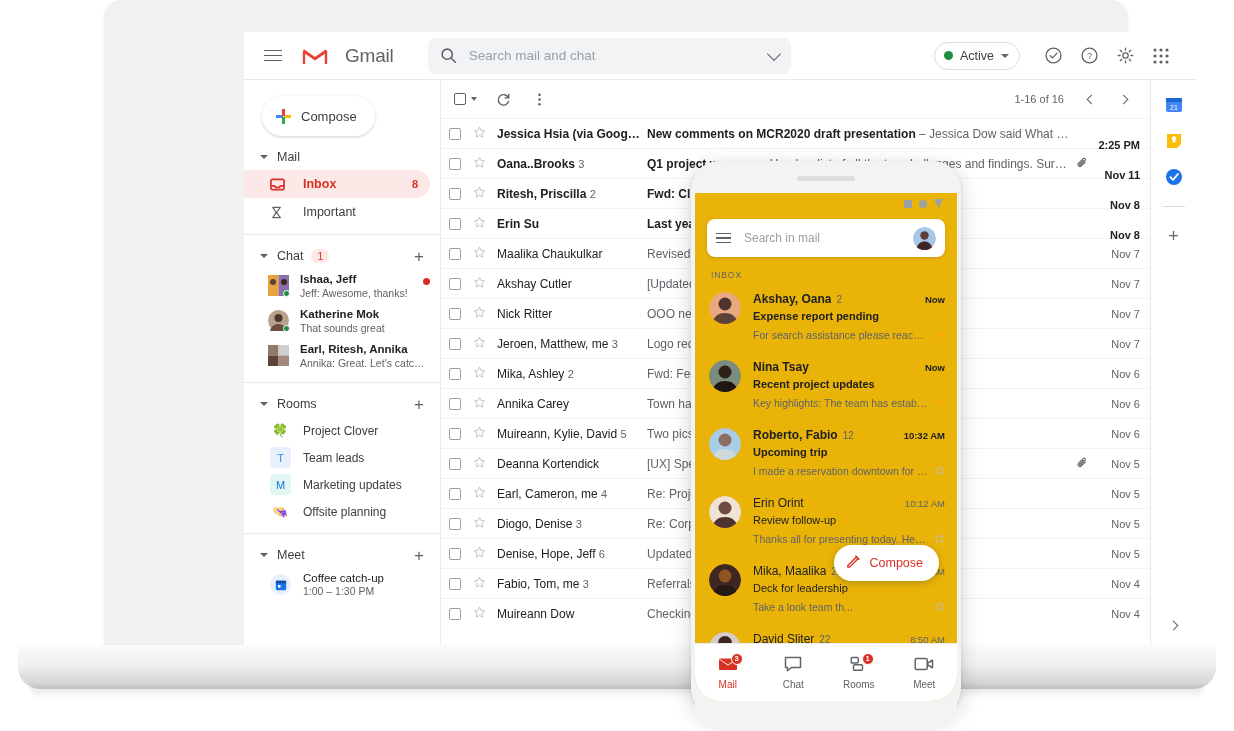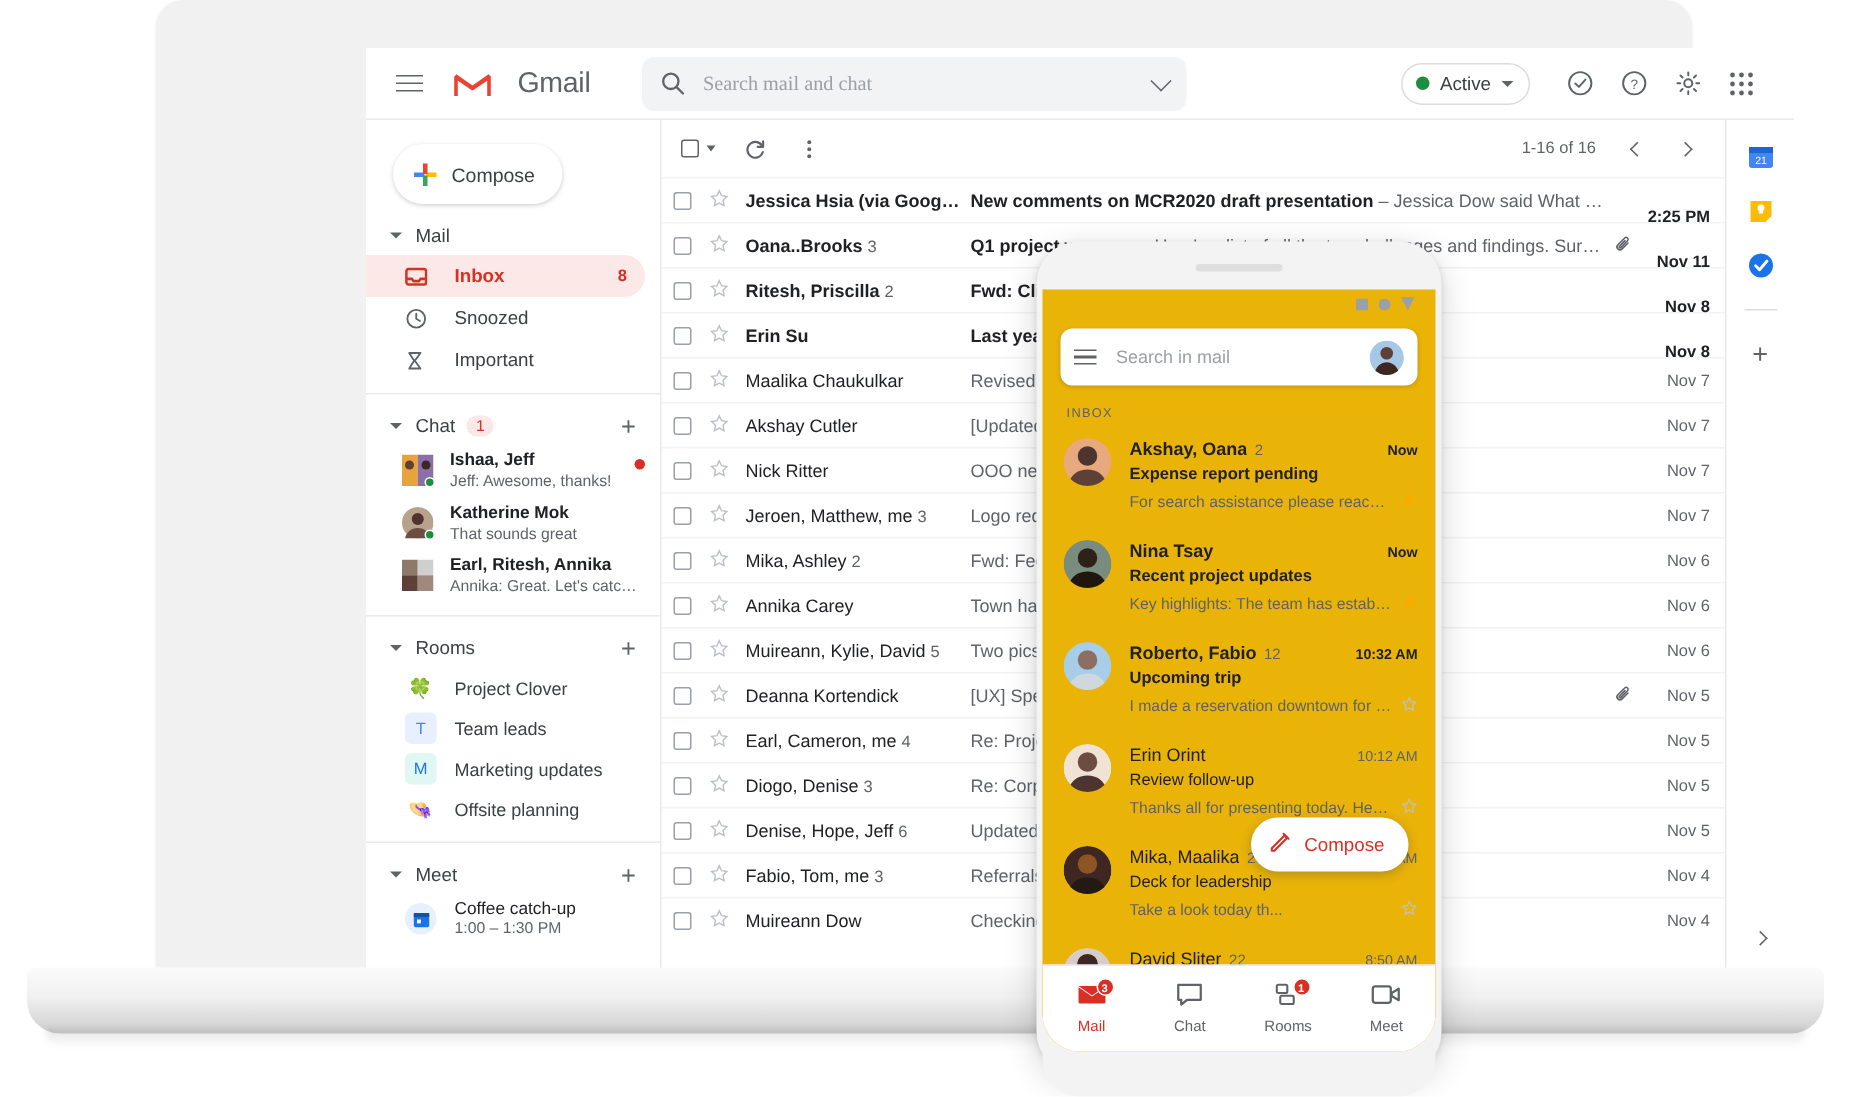--- a/index.html
+++ b/index.html
@@ -57,21 +57,21 @@
   #gmail-logo { display:flex; align-items:center; margin-left: 20px; }
   #gmail-wordmark { font-size: 19px; color:#5f6368; margin-left: 17px; letter-spacing:-0.2px;}
   #search-bar {
     margin-left: 34px;
     width: 363px; height: 36px;
     background: #f1f3f4; border-radius: 8px;
     display:flex; align-items:center; padding: 0 12px;
     cursor: text;
   }
   #search-bar .sicon { margin-right: 12px; display:flex; }
-  #search-input-text { flex:1; font-size:13.5px; color:#9aa0a6;font-family:Liberation Serif, serif; }
+  #search-input-text { flex:1; font-size:13.5px; color:#9aa0a6; }
   .chev-down { width:10px; height:10px; border-right:1.5px solid #5f6368; border-bottom:1.5px solid #5f6368; transform: rotate(45deg); margin-bottom:4px;}
   #header-right { margin-left: auto; display:flex; align-items:center; padding-right: 18px; gap: 2px;}
   #active-chip {
     display:flex; align-items:center; gap:7px;
     border:1px solid #dadce0; border-radius:16px;
     height:28px; padding: 0 10px 0 9px; margin-right:14px;
     font-size:12.5px; color:#3c4043; cursor:pointer;
   }
   #active-dot { width:9px;height:9px;border-radius:50%;background:#1e8e3e;}
   .caret-sm { width:0;height:0;border-left:4px solid transparent;border-right:4px solid transparent;border-top:4px solid #5f6368;}
@@ -318,29 +318,20 @@
               <rect x="1" y="2.5" width="14" height="11" rx="1.6" fill="none" stroke="#d93025" stroke-width="1.8"></rect>
               <path d="M1 9.5h4l1 1.6h4l1-1.6h4" fill="none" stroke="#d93025" stroke-width="1.8" stroke-linejoin="round"></path>
             </svg>
         </span>
         <span>Inbox</span>
         <span class="nav-count">8</span>
       </div>
       <div class="nav-item">
         <span class="nicon">
           <svg width="15" height="15" viewBox="0 0 16 16">
-              <circle cx="8" cy="8" r="6.3" fill="none" stroke="#5f6368" stroke-width="1.3"></circle>
-              <path d="M8 4.4V8l2.6 1.6" fill="none" stroke="#5f6368" stroke-width="1.3" stroke-linecap="round"></path>
-            </svg>
-        </span>
-        <span>Snoozed</span>
-      </div>
-      <div class="nav-item">
-        <span class="nicon">
-          <svg width="15" height="15" viewBox="0 0 16 16">
               <path d="M3 2.5h8l-4 5.5 4 5.5H3l3.5-5.5z" fill="none" stroke="#5f6368" stroke-width="1.3" stroke-linejoin="round"></path>
             </svg>
         </span>
         <span>Important</span>
       </div>
 
       <div class="sidebar-divider"></div>
 
       <div class="sec-header">
         <span class="sec-caret"></span>
@@ -790,21 +781,21 @@
           <span class="ph-av"><svg width="32" height="32" viewBox="0 0 32 32">
               <circle cx="16" cy="16" r="16" fill="#3e2723"></circle>
               <circle cx="16" cy="12" r="6.5" fill="#8d5524"></circle>
               <path d="M3 32c1.5-8 7-11 13-11s11.5 3 13 11z" fill="#241a14"></path>
             </svg></span>
           <span class="ph-body"><span class="ph-line1">
               <span class="ph-name">Mika, Maalika</span>
               <span class="ph-num">2</span>
               <span class="ph-time">9:18 AM</span>
             </span><span class="ph-subj">Deck for leadership</span><span class="ph-line3">
-              <span class="ph-snip">Take a look today th...</span>
+              <span class="ph-snip">Take a look team th...</span>
               <span class="ph-star"><svg width="11" height="11" viewBox="0 0 16 16">
                   <path d="M8 1.5l1.9 4 4.4.6-3.2 3.1.8 4.4L8 11.5 4.1 13.6l.8-4.4L1.7 6.1l4.4-.6z" fill="none" stroke="#bdc1c6" stroke-width="1.2"></path>
                 </svg></span>
             </span></span>
         </div>
         <div class="ph-row">
           <span class="ph-av"><svg width="32" height="32" viewBox="0 0 32 32">
               <circle cx="16" cy="16" r="16" fill="#d7ccc8"></circle>
               <circle cx="16" cy="11" r="7" fill="#3e2723"></circle>
               <path d="M3 32c1.5-8 7-11 13-11s11.5 3 13 11z" fill="#5d4037"></path>

